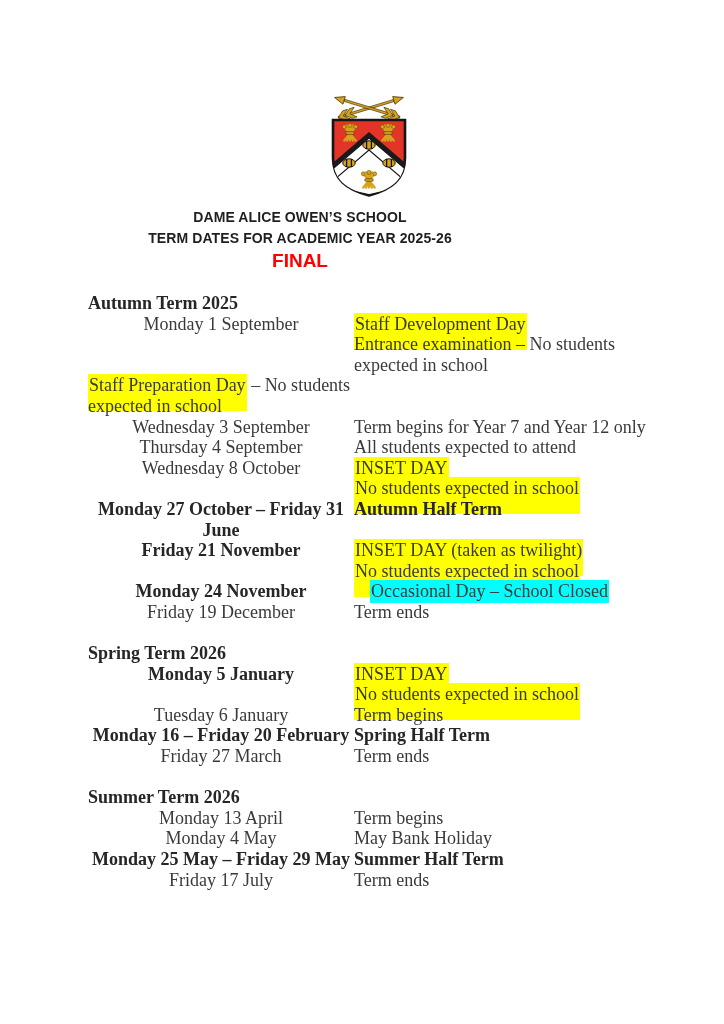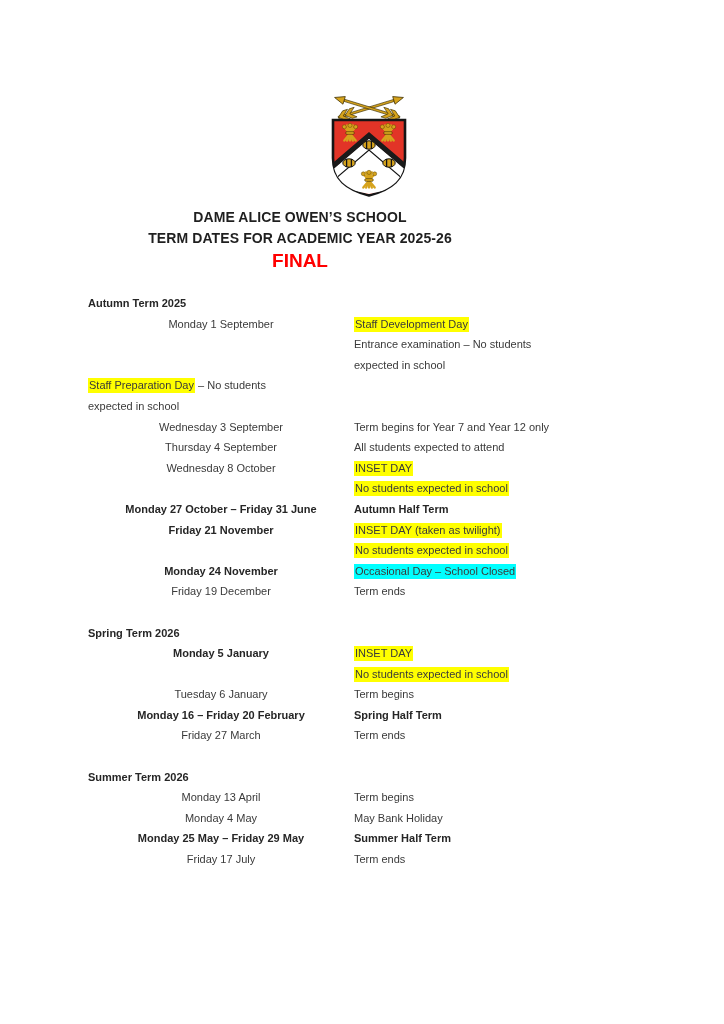--- a/index.html
+++ b/index.html
@@ -12,29 +12,29 @@
 
   
   .crest{position:absolute;top:95px;left:326px;width:86px;height:102px;}
 
   
   .title-block{position:absolute;top:207px;left:0;width:600px;text-align:center;}
   .title-line{font-size:14px;font-weight:bold;line-height:21px;color:#1f1f1f;letter-spacing:0.1px;}
   .final-line{font-size:19px;font-weight:bold;line-height:24px;color:var(--final-red,#FF0000);}
 
   
-  .content{position:absolute;top:293px;left:88px;width:560px;font-size:11px;line-height:20.6px;}
+  .content{position:absolute;top:293px;left:88px;width:560px;font-size:18px;line-height:20.6px;font-family:Liberation Serif, serif;}
   .section + .section{margin-top:20.6px;}
   .section-heading{font-weight:bold;color:#262626;}
   .row{display:flex;align-items:flex-start;}
   .date{width:266px;flex:0 0 266px;color:#3a3a3a;text-align:center;}
   .detail{flex:1 1 auto;color:#3a3a3a;}
   .b{font-weight:bold;color:#262626;}
-  .hl-yellow{background:var(--hl-yellow,#FFFF00);padding:1px 1px 2px 1px;}
-  .hl-cyan{background:var(--hl-cyan,#00FFFF);padding:1px 1px 2px 1px;}
+  .hl-yellow{background:var(--hl-yellow,#FFFF00);padding:1px 1px 16px 1px;}
+  .hl-cyan{background:var(--hl-cyan,#00FFFF);padding:1px 1px 2px 1px;margin-left:16px;}
 
   svg .crest-red{fill:var(--crest-red,#E23427);}
   svg .crest-gold{fill:var(--crest-gold,#D6A31C);}
   svg .crest-gold-s{stroke:var(--crest-gold,#D6A31C);}
 </style>
 </head>
 <body>
 
 <div class="page">
 

